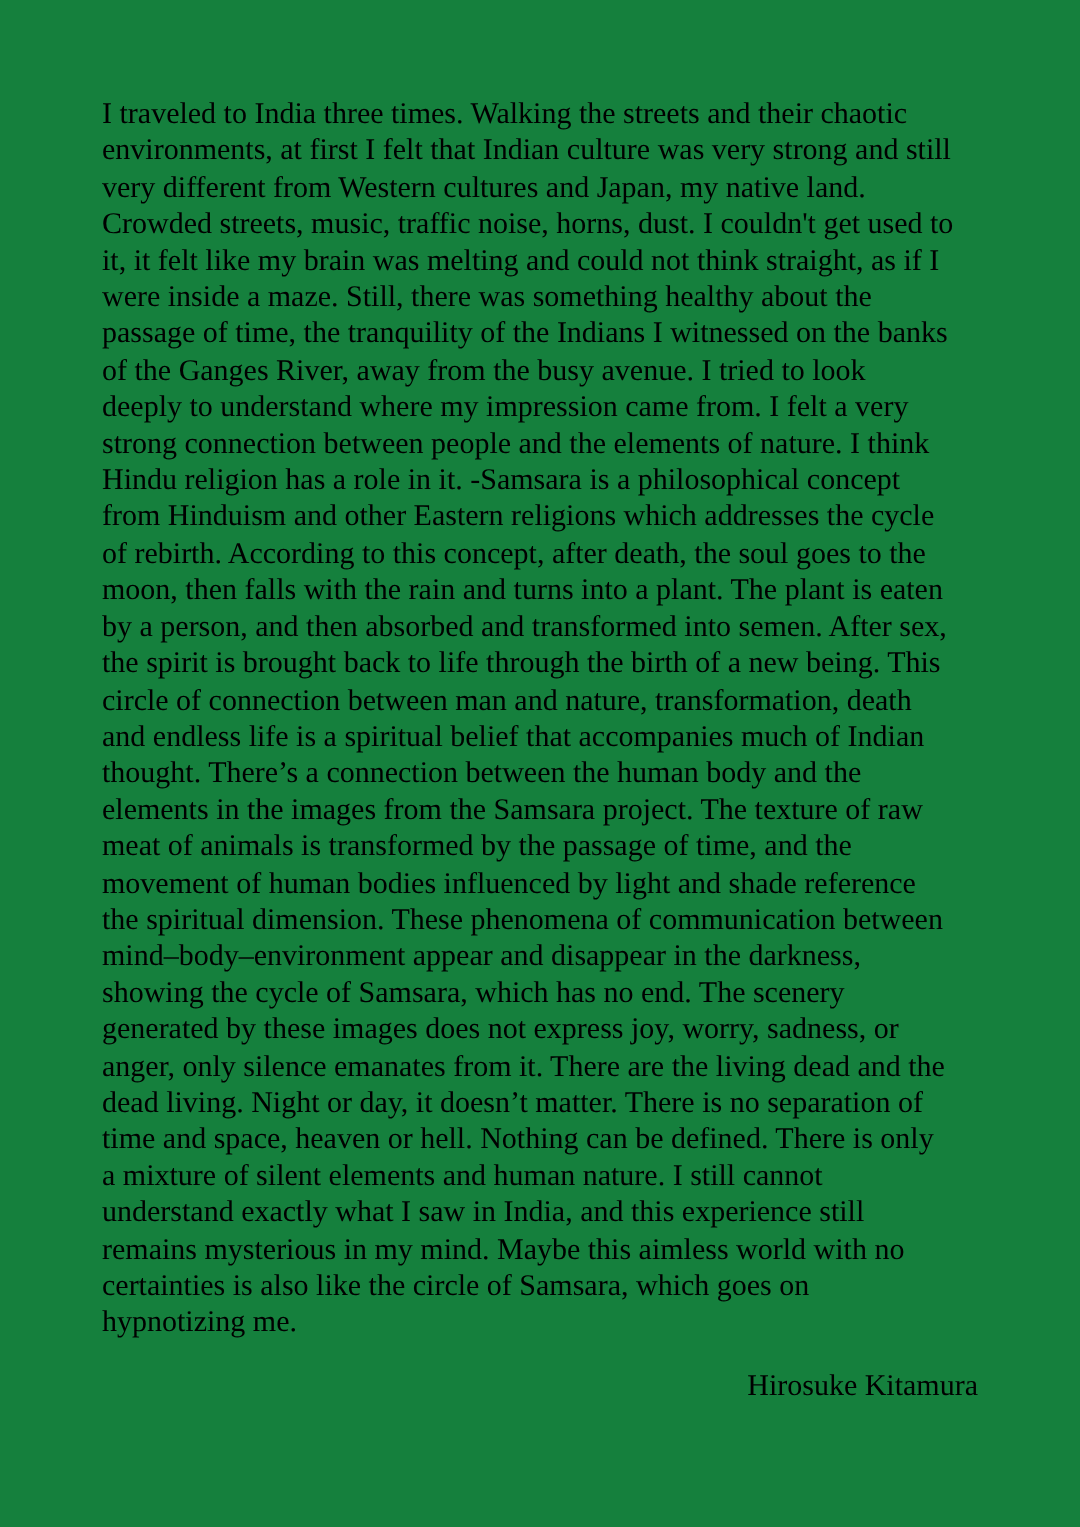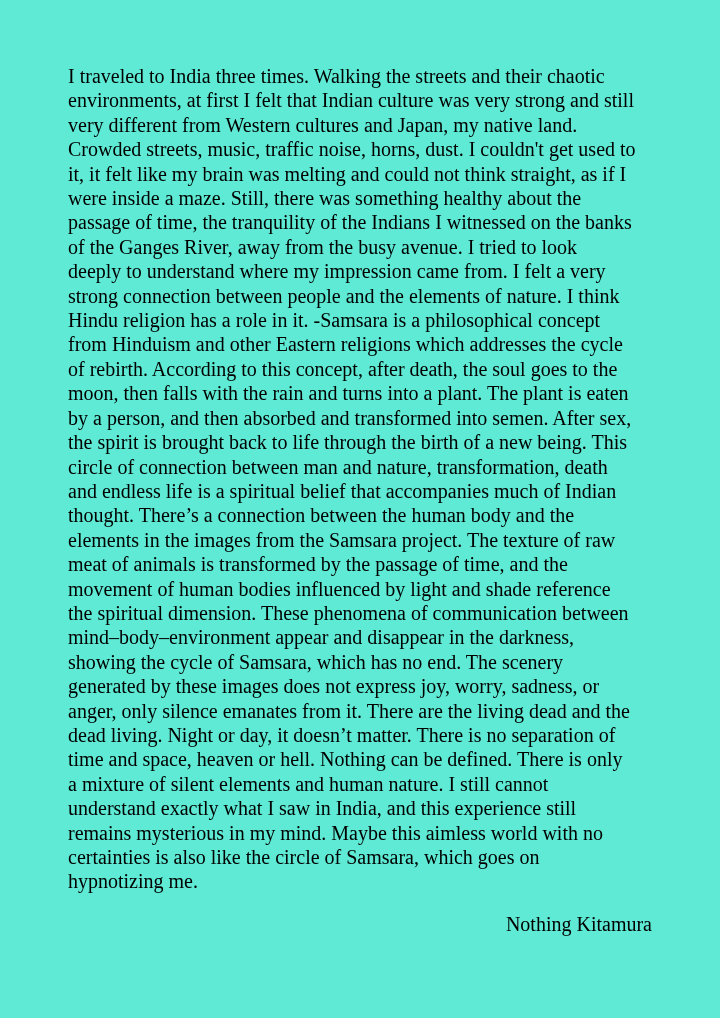--- a/index.html
+++ b/index.html
@@ -11,21 +11,21 @@
     height: 1018px;
     background: #ffffff;
     overflow: hidden;
   }
   .page {
     position: relative;
     width: 720px;
     height: 1018px;
     box-sizing: border-box;
     padding: 64px 68px 0 68px;
-    background: #5eead4;
+    background: #15803d;
   }
   .body-text {
     margin: 0;
     width: 584px;
     font-family: "Liberation Serif", "DejaVu Serif", serif;
     font-size: 20px;
     line-height: 24.4px;
     color: #000000;
     text-align: left;
     white-space: pre-line;
@@ -73,14 +73,14 @@
 showing the cycle of Samsara, which has no end. The scenery
 generated by these images does not express joy, worry, sadness, or
 anger, only silence emanates from it. There are the living dead and the
 dead living. Night or day, it doesn’t matter. There is no separation of
 time and space, heaven or hell. Nothing can be defined. There is only
 a mixture of silent elements and human nature. I still cannot
 understand exactly what I saw in India, and this experience still
 remains mysterious in my mind. Maybe this aimless world with no
 certainties is also like the circle of Samsara, which goes on
 hypnotizing me.</p>
-  <p class="signature">Nothing Kitamura</p>
+  <p class="signature">Hirosuke Kitamura</p>
 </div>
 
 </body></html>

